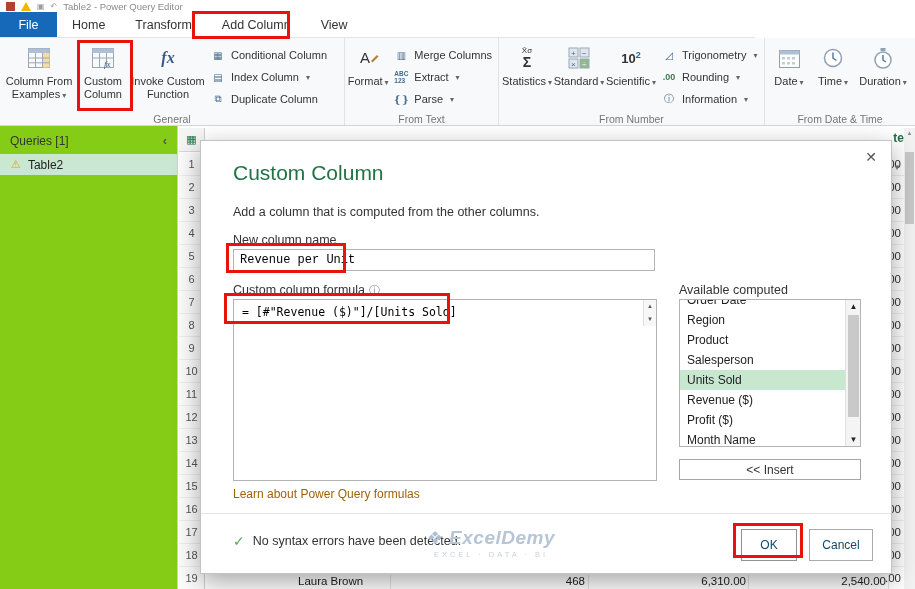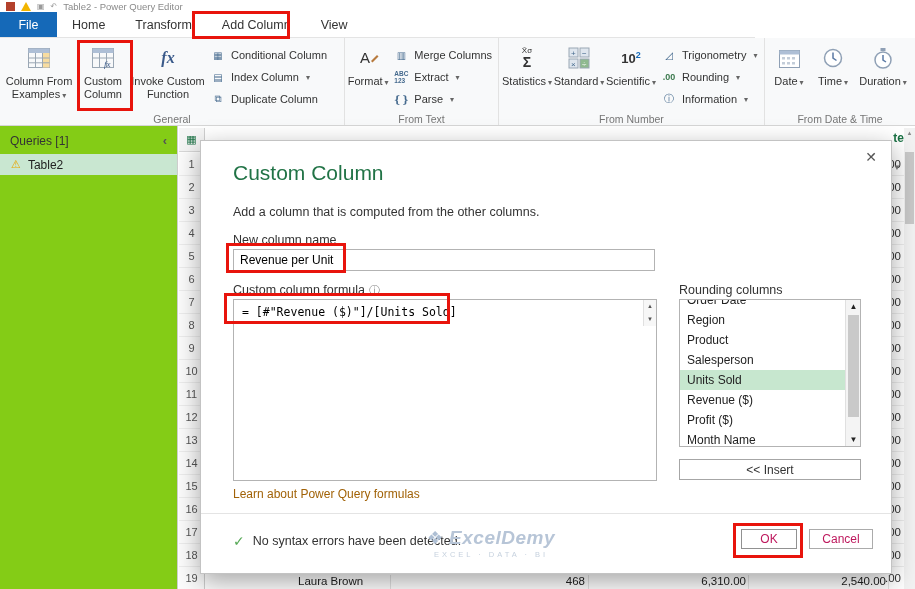--- a/index.html
+++ b/index.html
@@ -73,21 +73,21 @@
 
   
   .dialog { position:absolute; left:200px; top:140px; width:692px; height:434px; background:#fff;
     border:1px solid #c3c3c3; box-shadow:0 8px 24px rgba(0,0,0,.35); z-index:20; }
   .dlg-close { position:absolute; right:14px; top:8px; font-size:14px; color:#555; }
   .dlg-title { position:absolute; left:32px; top:20px; font-size:21px; color:#217346; font-weight:400; }
   .dlg-sub { position:absolute; left:32px; top:64px; font-size:12.5px; color:#333; }
   .dlg-label { position:absolute; font-size:12.5px; color:#333; }
   .info-glyph { color:#8a8a8a; font-size:11px; margin-left:4px; }
   .name-input { position:absolute; left:32px; top:108px; width:422px; height:22px;
-    border:1px solid #b3b3b3; font-size:12px; padding:0 6px; font-family:Liberation Sans, sans-serif; color:#000; }
+    border:1px solid #b3b3b3; font-size:12px; padding:0 6px; font-family:Liberation Mono, monospace; color:#000; }
   .formula-box { position:absolute; left:32px; top:158px; width:424px; height:182px;
     border:1px solid #b3b3b3; background:#fff; }
   .formula-text { padding:5px 8px; font-family:"DejaVu Sans Mono","Liberation Mono",monospace;
     font-size:11.5px; color:#000; white-space:pre; }
   .formula-scroll { position:absolute; right:0; top:0; width:13px; height:26px;
     border-left:1px solid #e0e0e0; background:#f7f7f7; text-align:center; font-size:6px; color:#555; line-height:13px; }
   .collist { position:absolute; left:478px; top:158px; width:182px; height:148px;
     border:1px solid #b3b3b3; overflow:hidden; }
   .collist-inner { margin-top:-10px; padding-right:15px; }
   .col-item { height:20px; line-height:20px; padding-left:7px; font-size:12px; color:#222; }
@@ -95,22 +95,22 @@
   .list-scroll { position:absolute; right:0; top:0; width:15px; height:100%; background:#f4f4f4; border-left:1px solid #e0e0e0; }
   .list-arrow { position:absolute; left:0; width:15px; text-align:center; font-size:8px; color:#222; }
   .list-thumb { position:absolute; left:2px; top:15px; width:11px; height:102px; background:#c9c9c9; }
   .insert-btn { position:absolute; left:478px; top:318px; width:182px; height:21px; background:#fff;
     border:1px solid #a6a6a6; font-size:12px; color:#333; display:flex; align-items:center; justify-content:center; }
   .learn-link { position:absolute; left:32px; top:346px; font-size:12px; color:#a16207; }
   .dlg-divider { position:absolute; left:0; top:372px; width:100%; border-top:1px solid #e4e4e4; }
   .status-row { position:absolute; left:32px; top:392px; display:flex; align-items:center; gap:8px;
     font-size:12.5px; color:#333; }
   .check-glyph { color:#57a957; font-weight:bold; font-size:14px; }
-  .dlg-btn { position:absolute; top:388px; height:20px; background:#fff; border:1px solid #919191;
-    font-size:12px; color:#be185d; display:flex; align-items:center; justify-content:center; }
+  .dlg-btn { position:absolute; top:388px; height:32px; background:#fff; border:1px solid #919191;
+    font-size:12px; color:#0c4a6e; display:flex; align-items:center; justify-content:center; }
   .ok-btn { left:540px; width:56px; }
   .cancel-btn { left:608px; width:64px; border-color:#ababab; }
 
   
   .watermark { position:absolute; left:180px; top:386px; width:220px; display:flex; flex-direction:column;
     align-items:center; color:#b7c5d7; }
   .wm-row { display:flex; align-items:center; gap:6px; }
   .wm-logo { font-size:18px; color:#aebfd4; }
   .wm-name { font-size:19px; font-weight:bold; letter-spacing:.5px;font-style:italic; }
   .wm-tag { font-size:7.5px; letter-spacing:3px; color:#c6d1de; margin-top:1px; }
@@ -402,21 +402,21 @@
   <span class="dlg-close">✕</span>
   <div class="dlg-title">Custom Column</div>
   <div class="dlg-sub">Add a column that is computed from the other columns.</div>
 
   <div class="dlg-label" style="left:32px;top:92px">New column name</div>
   <input class="name-input" value="Revenue per Unit" style="">
 
   <div class="dlg-label" style="left:32px;top:142px">
     <span>Custom column formula</span><span class="info-glyph">ⓘ</span>
   </div>
-  <div class="dlg-label" style="left:478px;top:142px">Rounding columns</div>
+  <div class="dlg-label" style="left:478px;top:142px">Available computed</div>
 
   <div class="formula-box">
     <div class="formula-text">= [#"Revenue ($)"]/[Units Sold]</div>
     <div class="formula-scroll">▲<br>▼</div>
   </div>
 
   <div class="collist">
     <div class="collist-inner">
 
     <div class="col-item"><span>Order Date</span></div>

